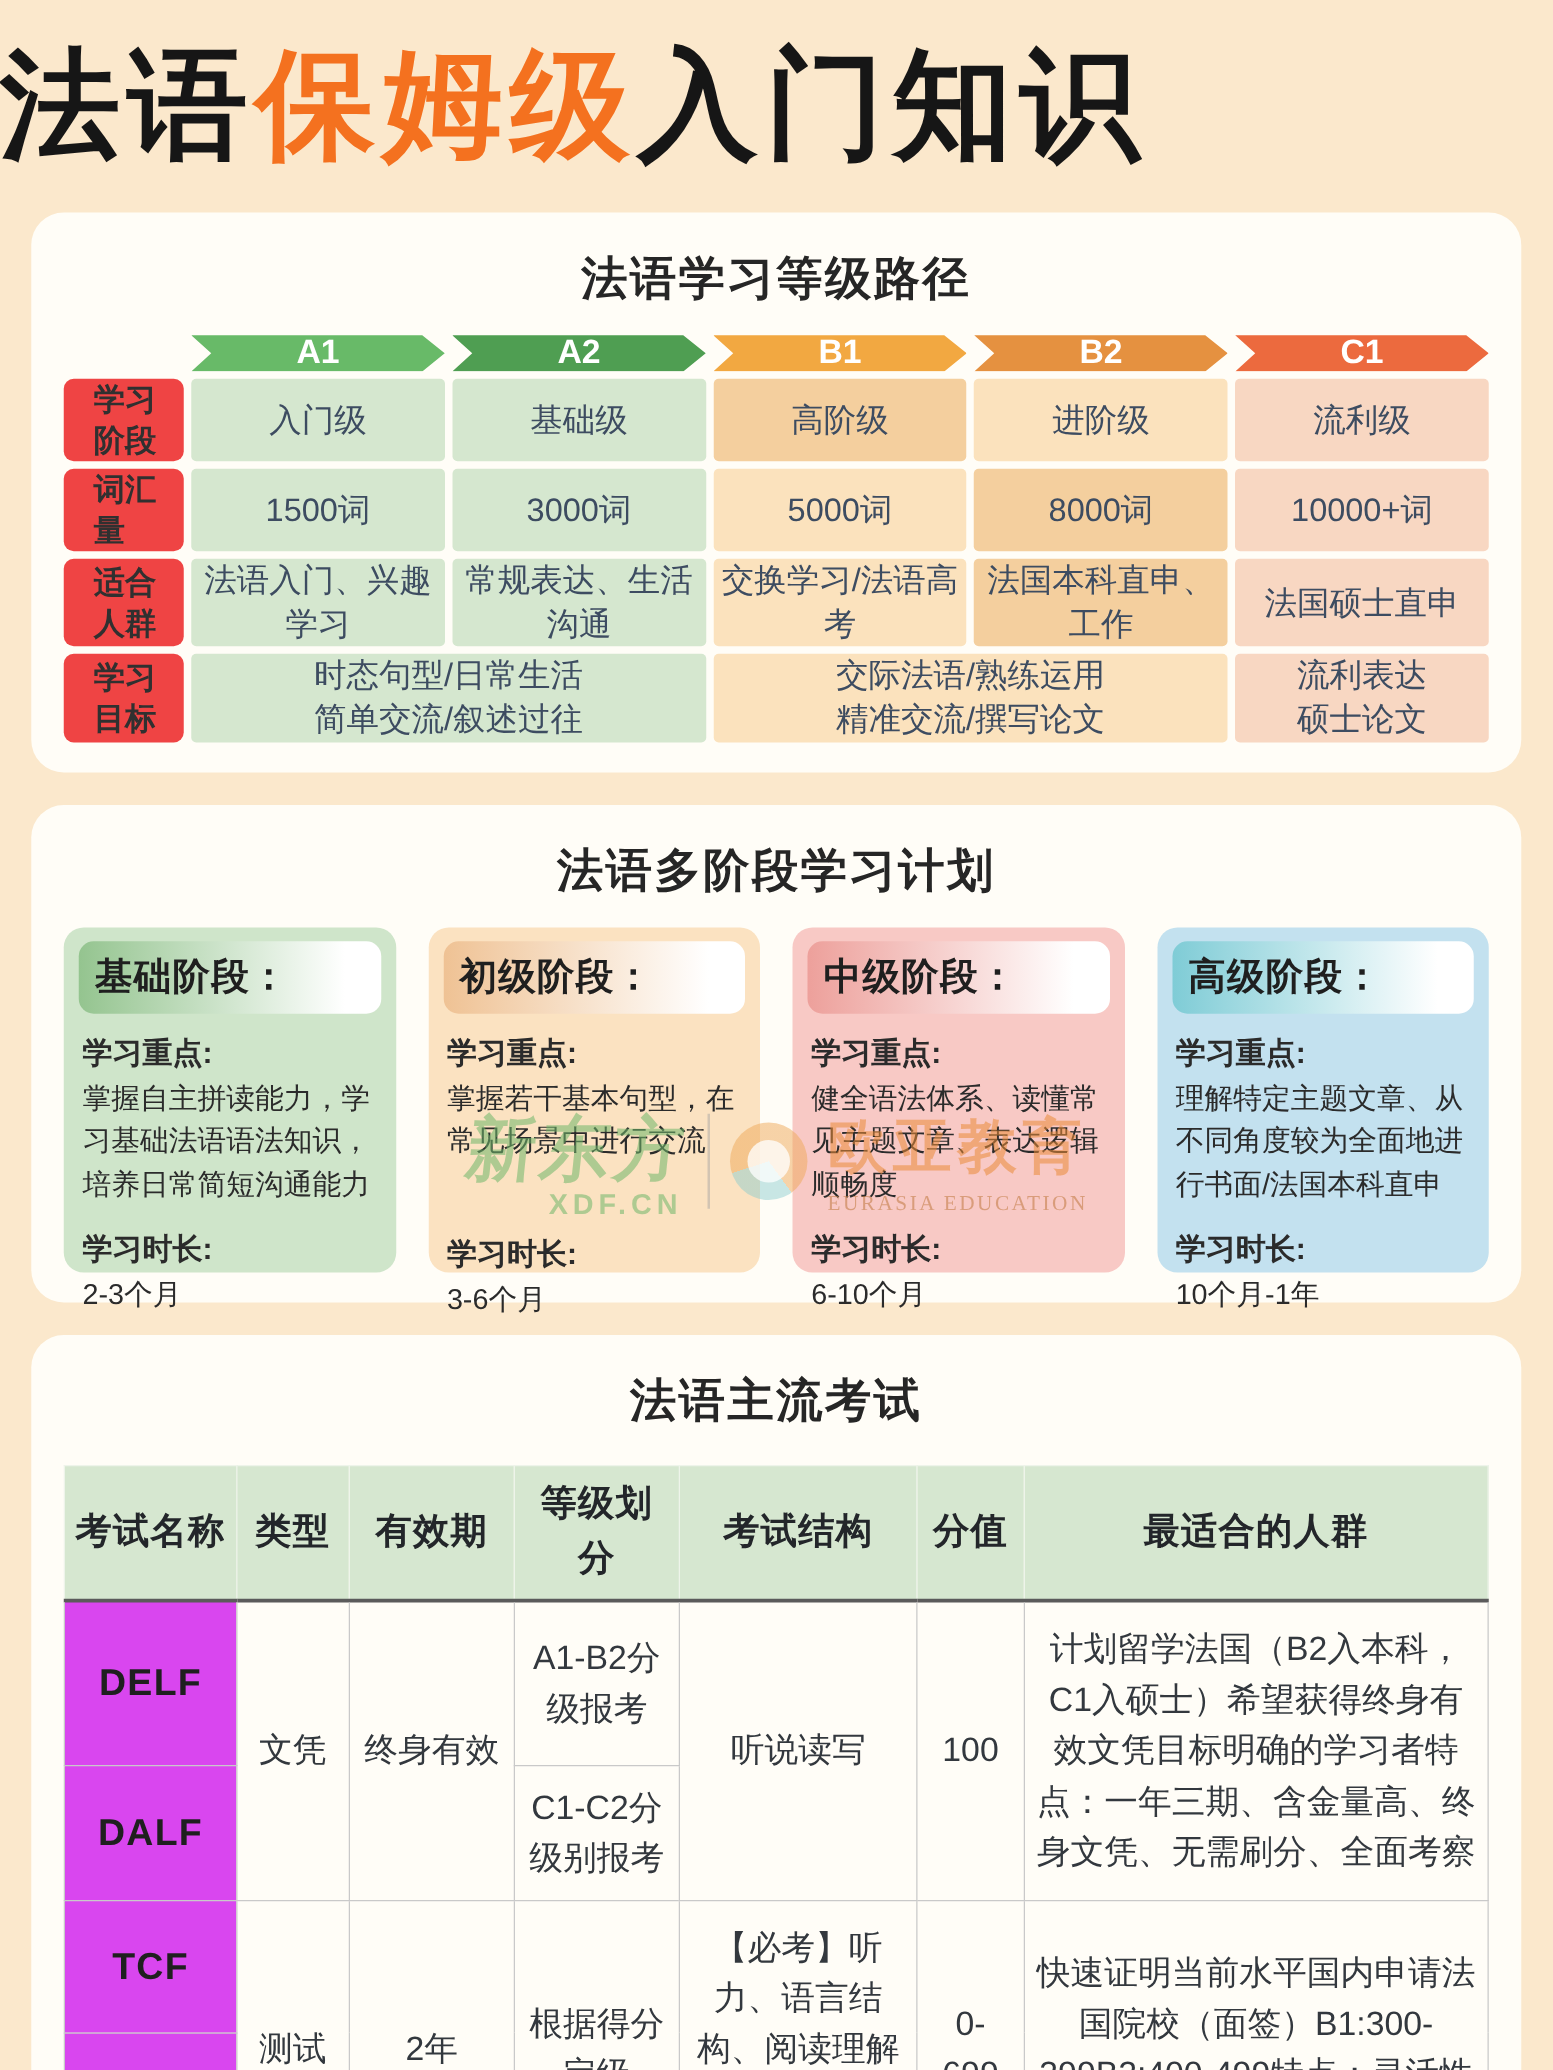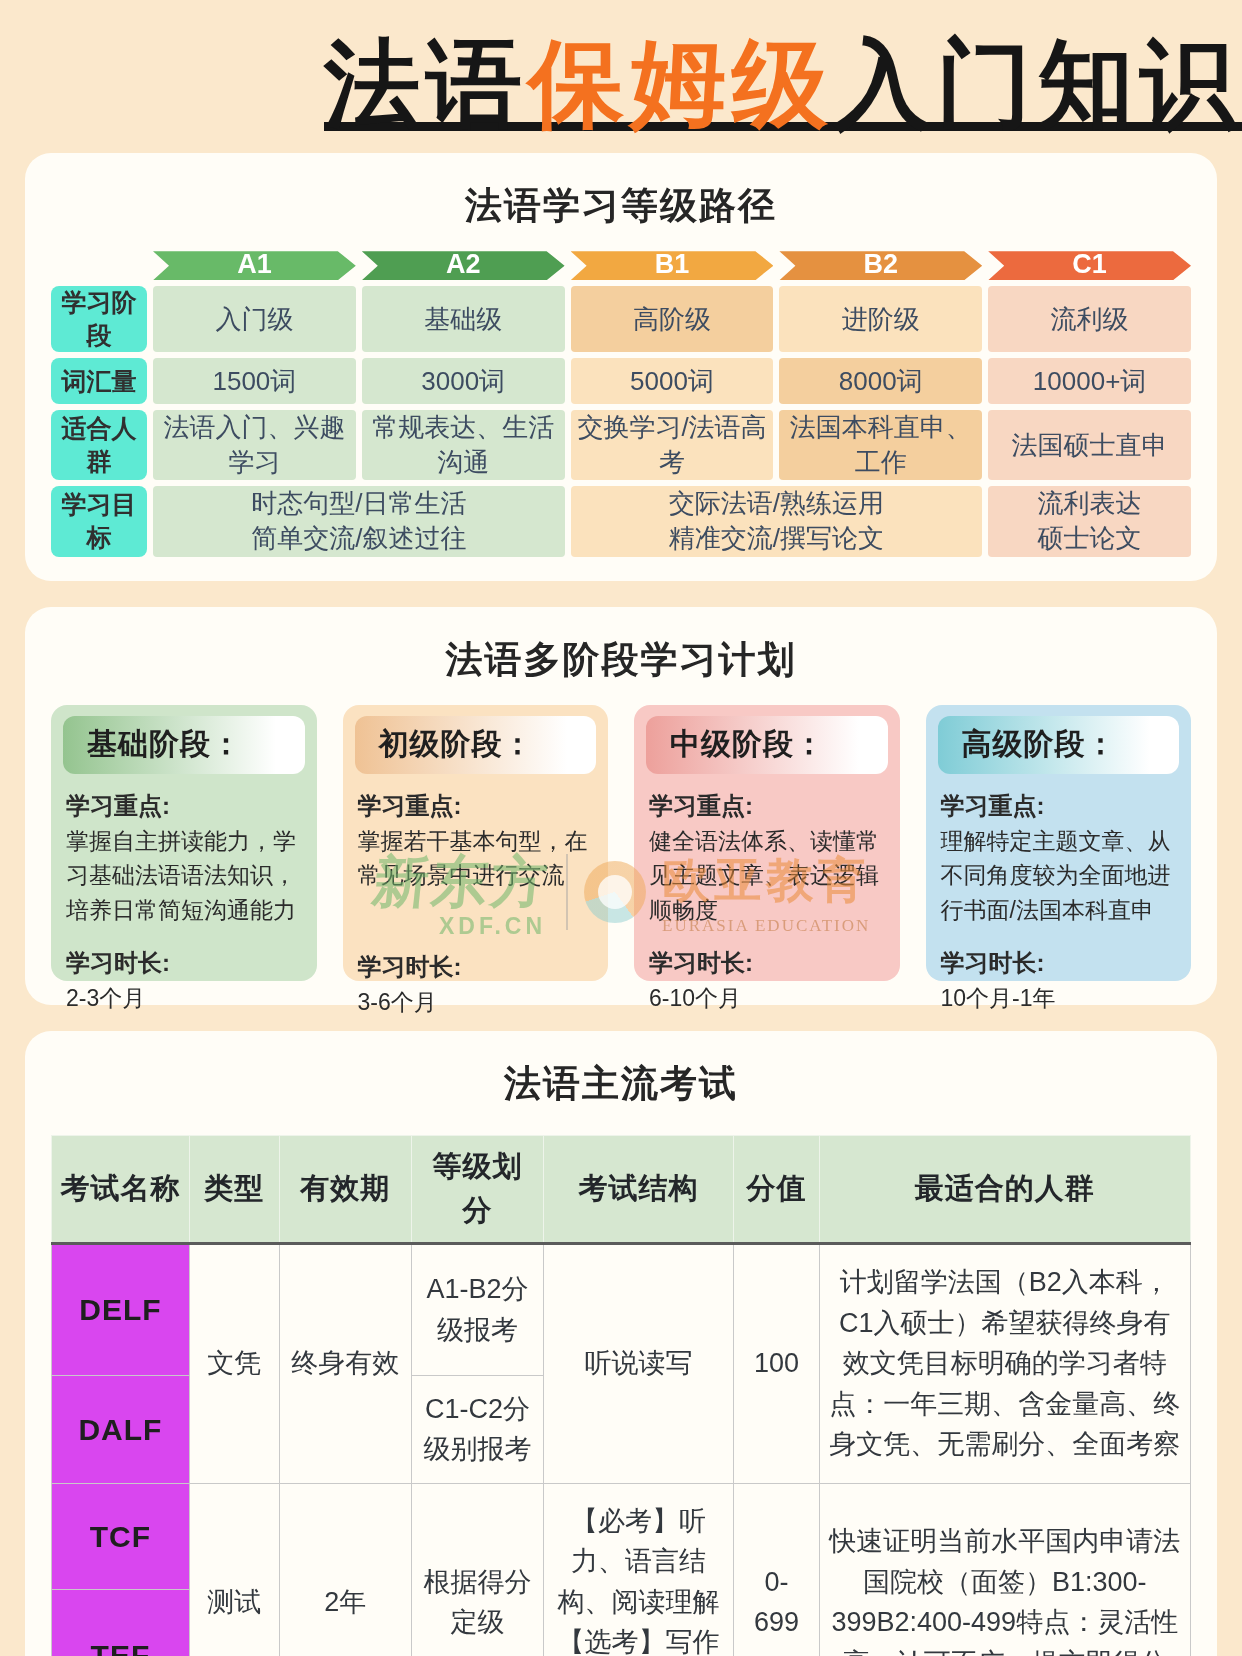--- a/index.html
+++ b/index.html
@@ -7,30 +7,29 @@
   body {
     background:#fbe8cc;
     font-family:"Liberation Sans","DejaVu Sans",sans-serif;
     color:#2c2c2c;
     overflow:hidden;
   }
   .page { position:relative; width:1242px; height:1656px; }
 
   
   .main-title {
-    padding:26px 0 12px;
-    text-align:right;
+    padding:26px 0 29px;
+    text-align:left;
     font-size:96px;
     font-weight:900;
     letter-spacing:6px;
     color:#161616;
     font-family:"DejaVu Serif","Liberation Serif",serif;
     line-height:1.2;
     white-space:nowrap;
-    text-decoration:underline;
   }
   .main-title .orange { color:#f4711f; }
 
   
   .card {
     background:#fffdf7;
     border-radius:26px;
     margin:0 25px 26px;
     padding:20px 26px 24px;
     position:relative;
@@ -52,24 +51,24 @@
     align-items:stretch;
   }
   .corner { background:transparent; }
   .chev {
     height:29px;
     clip-path:polygon(0 0, calc(100% - 18px) 0, 100% 50%, calc(100% - 18px) 100%, 0 100%, 16px 50%);
     display:flex; align-items:flex-end; justify-content:center;
     color:#fff; font-size:27px; font-weight:bold;
   }
   .rlabel {
-    background:#5eead4; border-radius:8px;
+    background:#ef4444; border-radius:8px;
     display:flex; align-items:center; justify-content:center;
     font-weight:bold; font-size:25px; color:#303030;
-    min-height:46px; text-align:center;
+    min-height:46px; text-align:left;padding-left:24px;
   }
   .cell {
     border-radius:4px;
     display:flex; align-items:center; justify-content:center;
     font-size:26px; color:#3d4c61;
     min-height:46px; text-align:center;
     flex-direction:column; line-height:1.35;
   }
   .c-green { background:#d5e7cf; }
   .c-b1 { background:#fbe2bd; }
@@ -81,21 +80,21 @@
   
   .plan-row { display:flex; gap:26px; margin-top:10px; }
   .plan-card { flex:1; border-radius:16px; padding:11px 12px 14px; height:276px; }
   .pc0 { background:#cfe5ca; }
   .pc1 { background:#fbe2c1; }
   .pc2 { background:#f8c9c5; }
   .pc3 { background:#c3e1ef; }
   .plan-head {
     height:58px; border-radius:12px;
     display:flex; align-items:center;
-    padding-left:24px;
+    padding-left:13px;
     font-size:30px; font-weight:bold; color:#1f1f1f;
     letter-spacing:1px;
   }
   .ph0 { background:linear-gradient(90deg,#94c48f 0%,#ffffff 88%); }
   .ph1 { background:linear-gradient(90deg,#efc294 0%,#ffffff 88%); }
   .ph2 { background:linear-gradient(90deg,#eda09b 0%,#ffffff 88%); }
   .ph3 { background:linear-gradient(90deg,#7fccd6 0%,#ffffff 88%); }
   .plan-body { margin-top:14px; font-size:23px; color:#2b2b2b; line-height:1.5; padding:0 3px; }
   .plabel { font-weight:bold; font-size:24px; }
   .pgap { margin-top:18px; }

